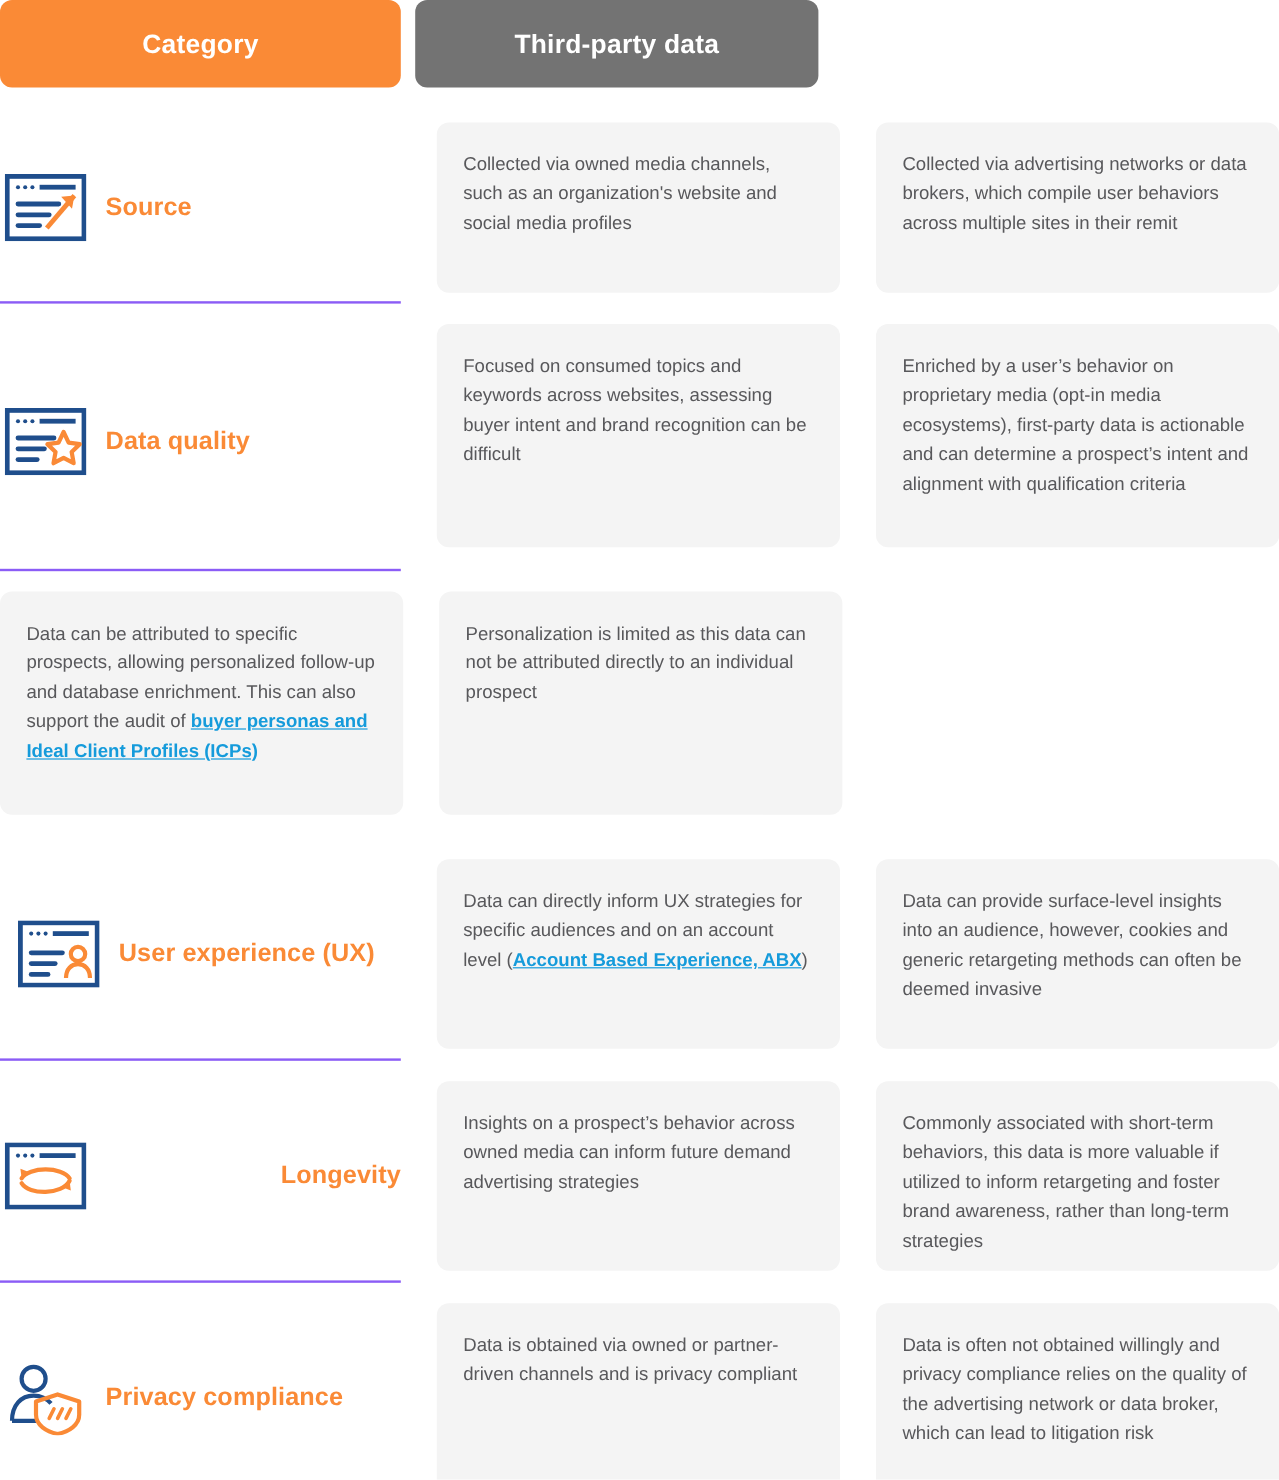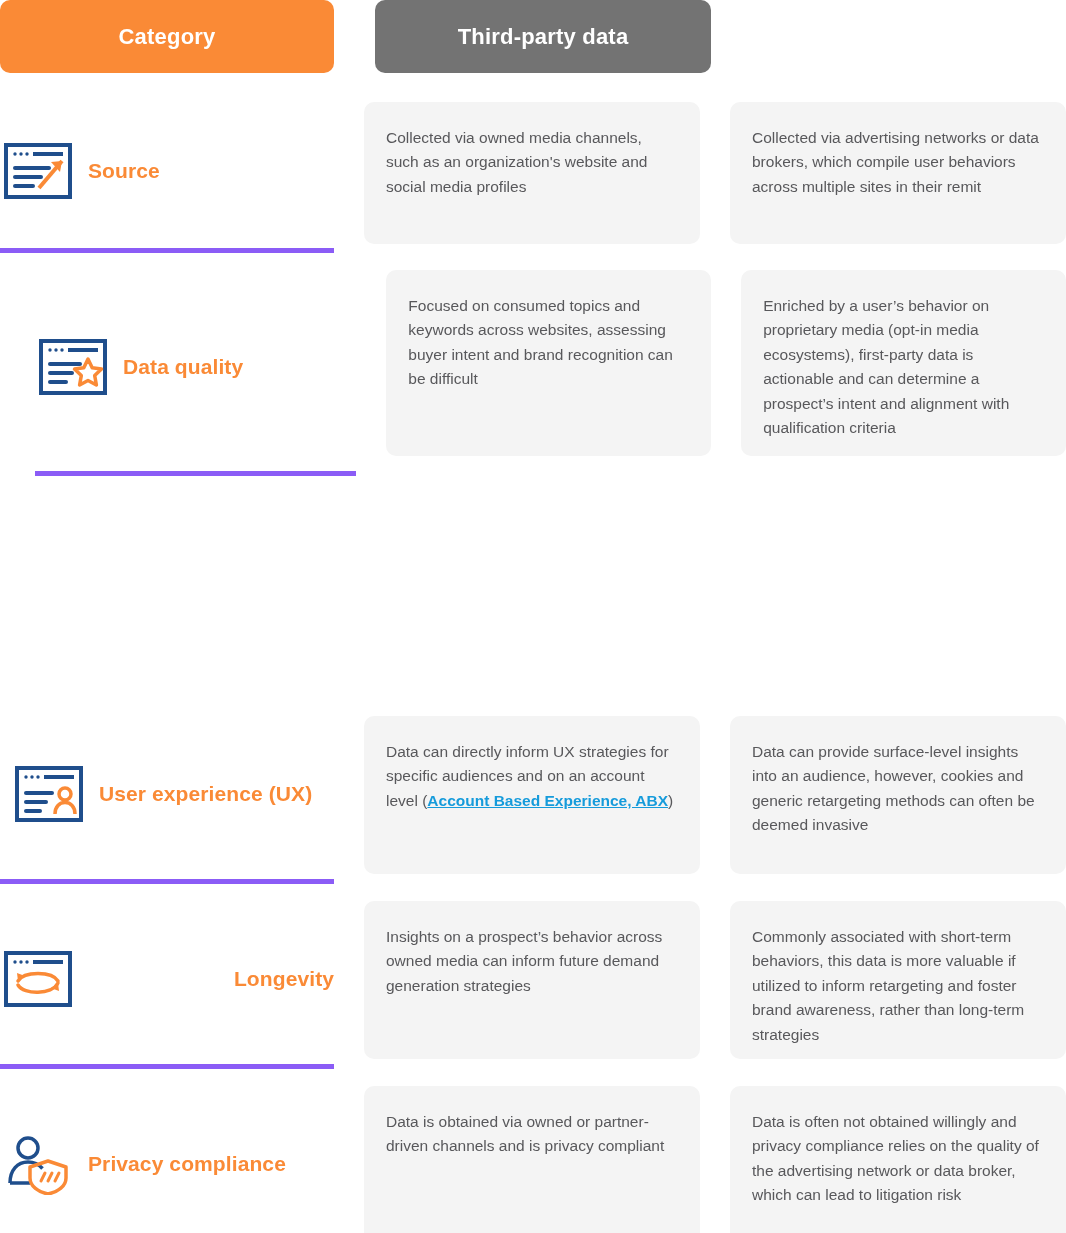--- a/index.html
+++ b/index.html
@@ -14,21 +14,21 @@
 
   .comparison-table {
     position: relative;
     width: 1066px;
     height: 1233px;
   }
 
   
   .header-row {
     display: flex;
-    gap: 41px;
+    gap: 12px;
     height: 73px;
     padding: 0;
   }
 
   .header-cell {
     height: 73px;
     border-radius: 10px;
     display: flex;
     align-items: center;
     justify-content: center;
@@ -53,21 +53,21 @@
   }
 
   
   .category-cell {
     width: 334px;
     position: relative;
     display: flex;
     align-items: center;
     gap: 14px;
     padding-left: 2px;
-    border-bottom: 5px solid #8b5cf6;
+    border-bottom: 2px solid #8b5cf6;
   }
 
   .cat-icon {
     width: 72px;
     min-width: 72px;
     height: 58px;
     display: flex;
     align-items: center;
     justify-content: center;
   }
@@ -109,21 +109,21 @@
   .row-privacy       .content-card { height: 158px; }
 
   .row-source    { height: 159px; }
   .row-quality   { height: 214px; }
   .row-personal  { height: 214px; }
   .row-ux        { height: 176px; }
   .row-longevity { height: 176px; }
   .row-privacy   { height: 176px; }
 
   .row-source    .category-cell { height: 159px; }
-  .row-quality   .category-cell { height: 214px; margin-left: 35px; }
+  .row-quality   .category-cell { height: 214px; }
   .row-personal  .category-cell { height: 214px; }
   .row-ux        .category-cell { height: 176px; padding-left: 13px; }
   .row-longevity .category-cell { height: 176px; justify-content: space-between; }
   .row-privacy   .category-cell { height: 176px; }
 
   .row-source    .content-card { margin-top: 8px; }
   .row-quality   .content-card { margin-top: 8px; }
   .row-personal  .content-card { margin-top: 8px; }
   .row-ux        .content-card { margin-top: 8px; }
   .row-longevity .content-card { margin-top: 8px; }
@@ -180,20 +180,24 @@
             <path d="M49 20 L53.2 28.8 L62.5 30.1 L55.7 36.6 L57.4 46 L49 41.5 L40.6 46 L42.3 36.6 L35.5 30.1 L44.8 28.8 Z" fill="none" stroke="#FA8A36" stroke-width="3.5" stroke-linejoin="round"></path>
           </svg>
         </span>
         <span class="cat-label">Data quality</span>
       </div>
       <div class="content-card">Focused on consumed topics and keywords across websites, assessing buyer intent and brand recognition can be difficult</div>
       <div class="content-card">Enriched by a user’s behavior on proprietary media (opt-in media ecosystems), first-party data is actionable and can determine a prospect’s intent and alignment with qualification criteria</div>
     </div>
 
     <div class="data-row row-personal">
+      <div class="content-card">
+        <span>Data can be attributed to specific prospects, allowing personalized follow-up and database enrichment. This can also support the audit of </span><a href="#">buyer personas and Ideal Client Profiles (ICPs)</a><span></span>
+      </div>
+      <div class="content-card">Personalization is limited as this data can not be attributed directly to an individual prospect</div>
     </div>
 
     <div class="data-row row-ux">
       <div class="category-cell">
         <span class="cat-icon">
           <svg width="68" height="56" viewBox="0 0 68 56">
             <rect x="2" y="2" width="64" height="52" fill="none" stroke="#1F4E8C" stroke-width="4"></rect>
             <circle cx="11" cy="11" r="1.7" fill="#1F4E8C"></circle>
             <circle cx="17" cy="11" r="1.7" fill="#1F4E8C"></circle>
             <circle cx="23" cy="11" r="1.7" fill="#1F4E8C"></circle>
@@ -223,21 +227,21 @@
             <circle cx="23" cy="11" r="1.7" fill="#1F4E8C"></circle>
             <rect x="29" y="9" width="30" height="4" fill="#1F4E8C"></rect>
             <path d="M14 30 C20 20 48 20 54 30" fill="none" stroke="#FA8A36" stroke-width="3.5" stroke-linecap="round"></path>
             <path d="M14 30 L13 22 L21 25 Z" fill="#FA8A36"></path>
             <path d="M54 32 C48 44 20 44 14 34" fill="none" stroke="#FA8A36" stroke-width="3.5" stroke-linecap="round"></path>
             <path d="M54 32 L55 40 L47 37 Z" fill="#FA8A36"></path>
           </svg>
         </span>
         <span class="cat-label">Longevity</span>
       </div>
-      <div class="content-card">Insights on a prospect’s behavior across owned media can inform future demand generation strategies</div>
+      <div class="content-card">Insights on a prospect’s behavior across owned media can inform future demand advertising strategies</div>
       <div class="content-card">Commonly associated with short-term behaviors, this data is more valuable if utilized to inform retargeting and foster brand awareness, rather than long-term strategies</div>
     </div>
 
     <div class="data-row row-privacy">
       <div class="category-cell">
         <span class="cat-icon">
           <svg width="68" height="62" viewBox="0 0 68 62">
             <circle cx="24" cy="15" r="10" fill="none" stroke="#1F4E8C" stroke-width="3.5"></circle>
             <path d="M6 50 C6 37 13.5 29 24 29 C30 29 35 31.5 38.5 35.5" fill="none" stroke="#1F4E8C" stroke-width="3.5"></path>
             <path d="M6 50 L26 50" fill="none" stroke="#1F4E8C" stroke-width="3.5"></path>

